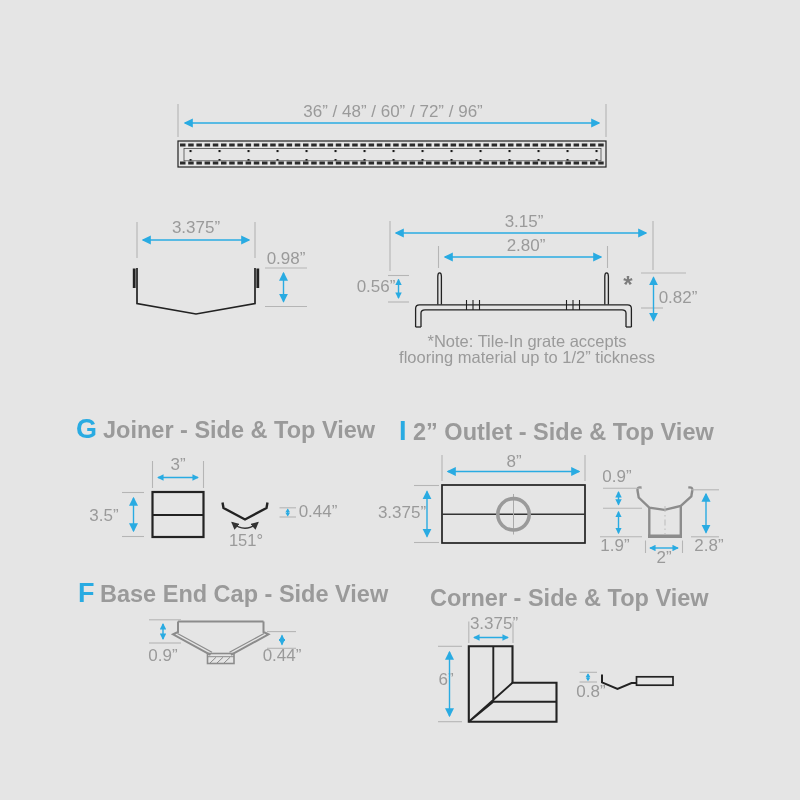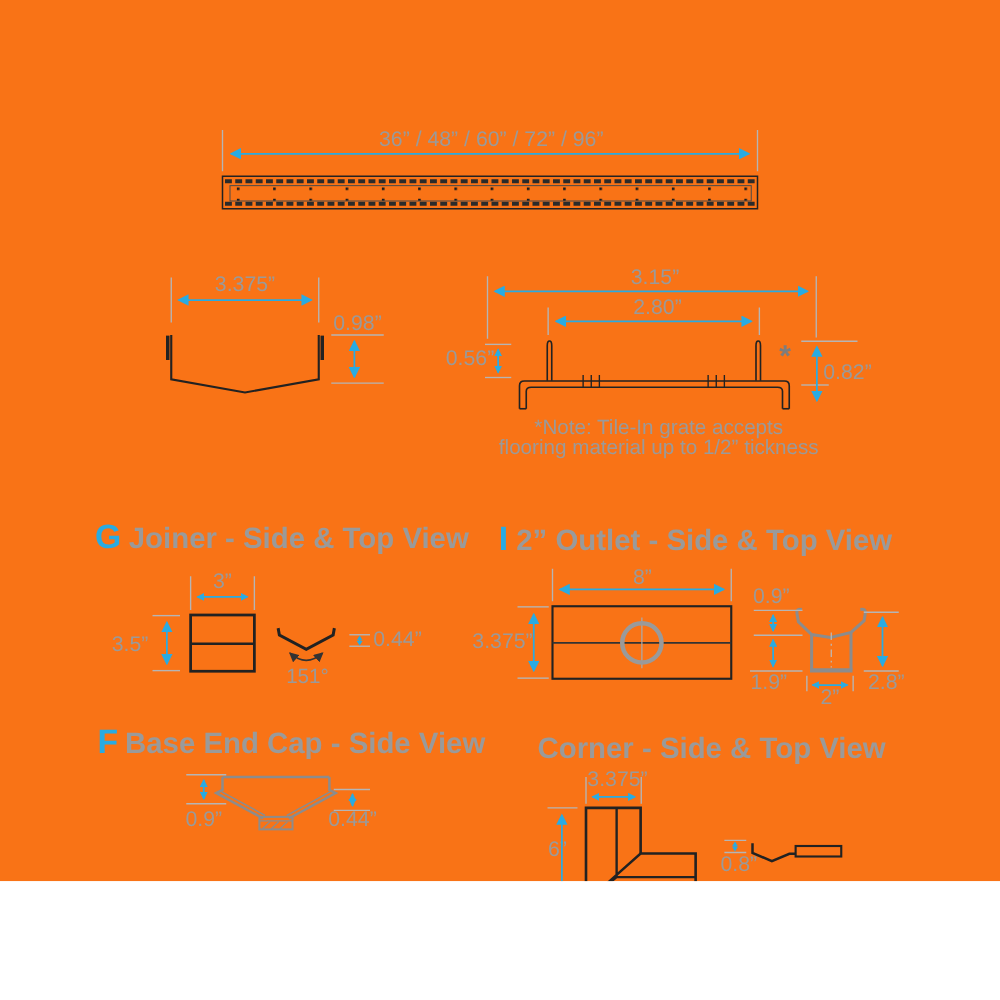--- a/index.html
+++ b/index.html
@@ -1,16 +1,16 @@
 <!DOCTYPE html>
 <html><head>
 <meta charset="utf-8">
 <style>
   html,body{margin:0;padding:0;background:#fff;}
-  #stage{position:relative;width:800px;height:705px;background:#f97316;overflow:hidden;}
+  #stage{position:relative;width:800px;height:800px;background:#e5e5e5;overflow:hidden;}
   svg{display:block;}
   text{font-family:"Liberation Sans","DejaVu Sans",sans-serif;fill:#9a9a9a;}
   .lbl{font-size:17px;}
   .sm{font-size:16.5px;}
   .mid{text-anchor:middle;}
   .ttl{font-size:23.5px;font-weight:bold;fill:#9a9a9a;}
   .ltr{font-size:27px;font-weight:bold;fill:#29abe2;}
   .note{font-size:16.5px;}
   .ext{stroke:#b5b5b5;stroke-width:1.1;fill:none;}
   .dim{stroke:#29abe2;stroke-width:1.4;fill:none;}

